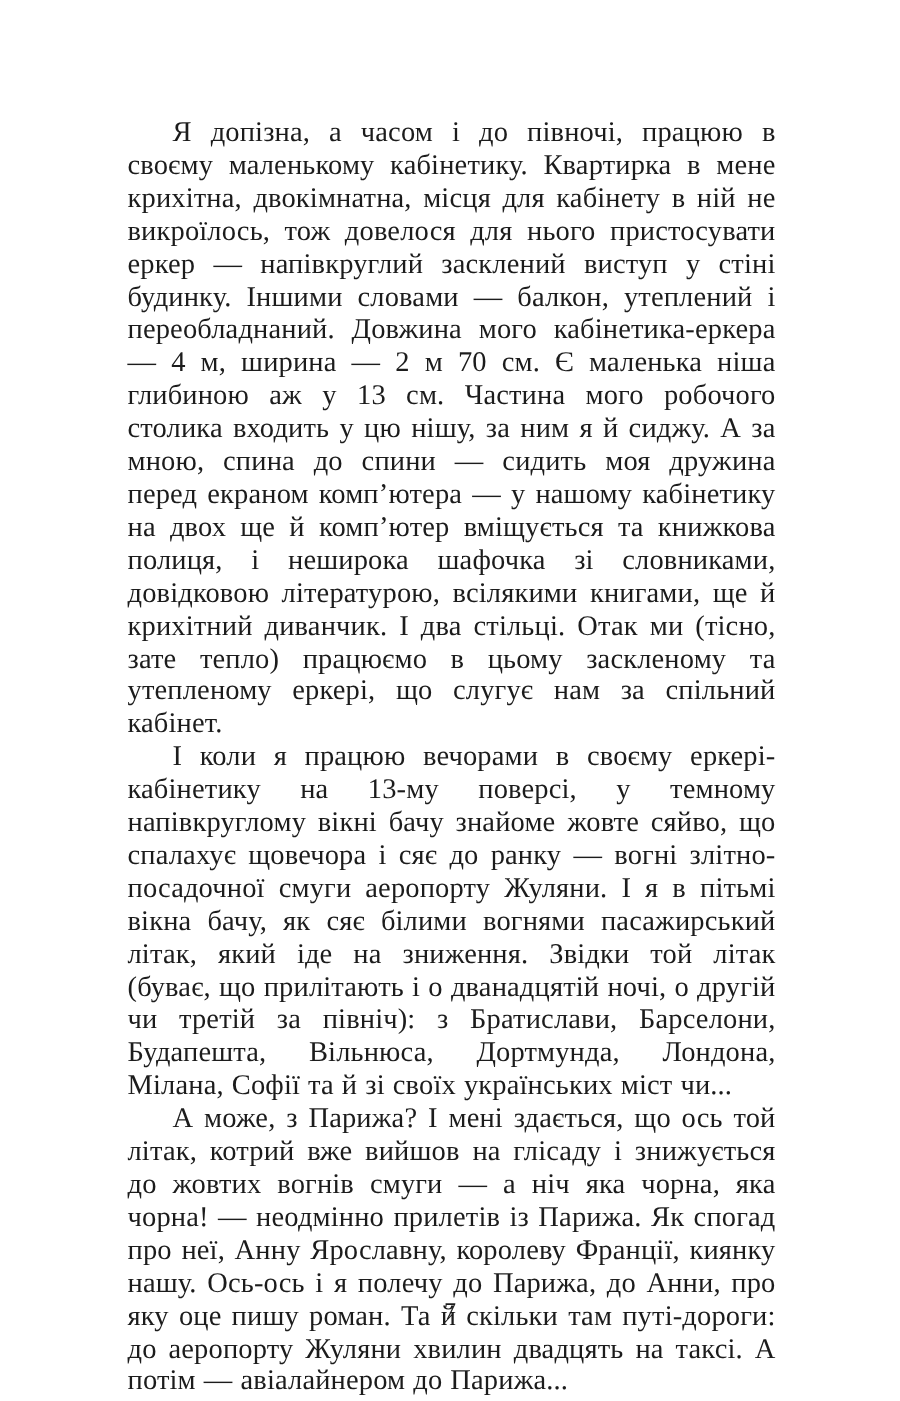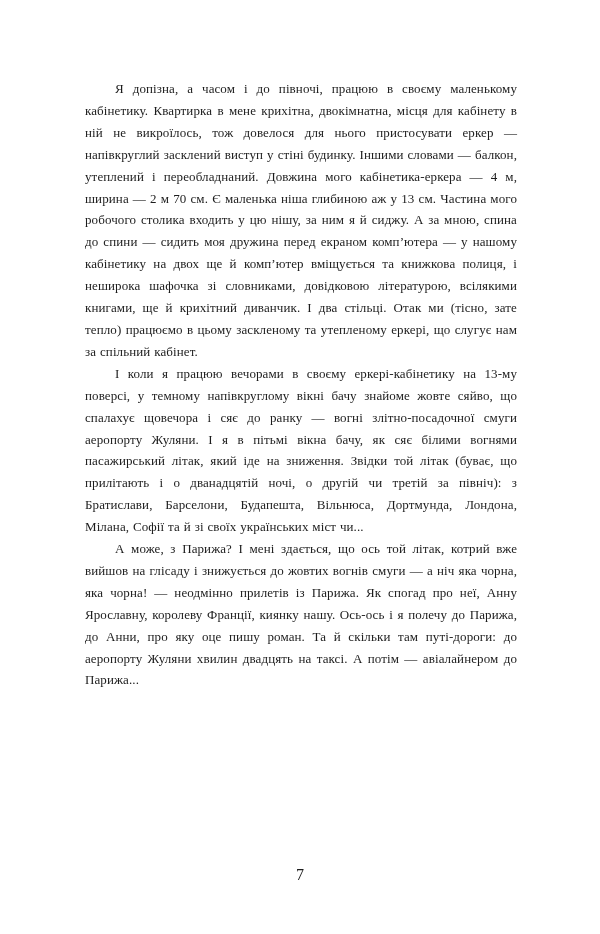--- a/index.html
+++ b/index.html
@@ -19,21 +19,21 @@
   .text-block {
     position: absolute;
     left: 85px;
     top: 78px;
     width: 432px;
   }
   .text-block p {
     margin: 0;
     padding: 0;
     text-indent: 30px;
-    font-size: 13px;
+    font-size: 19px;
     line-height: 21.9px;
     text-align: justify;
     letter-spacing: 0.1px;
     word-spacing: 0.5px;
   }
   .page-number {
     position: absolute;
     left: 0;
     top: 866px;
     width: 100%;

